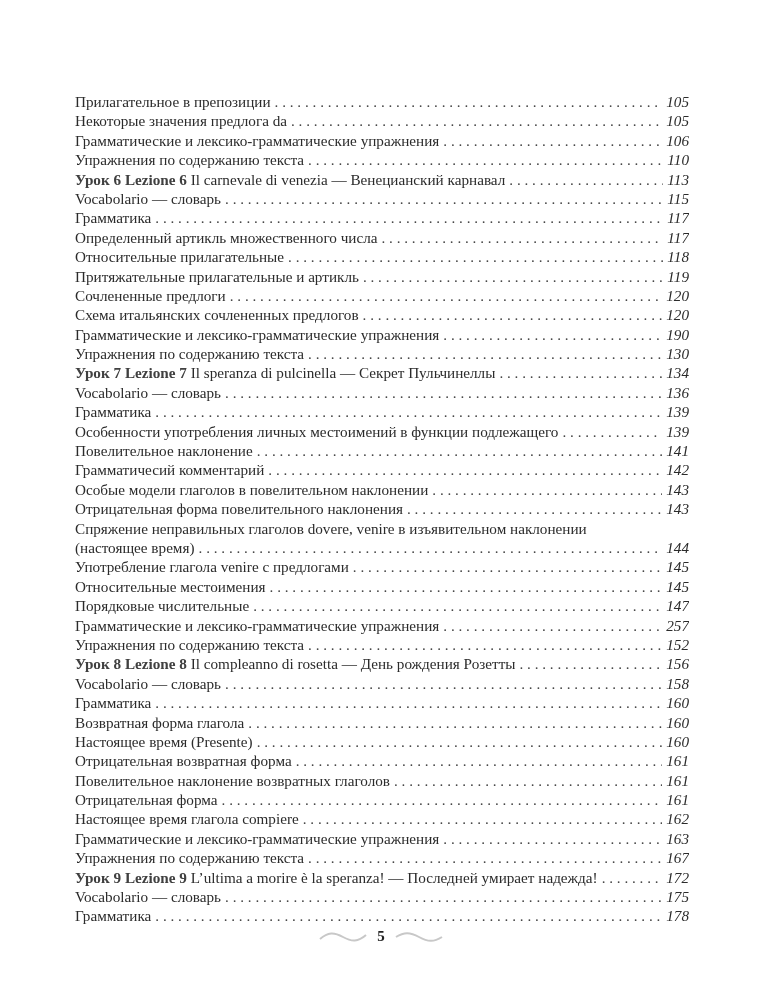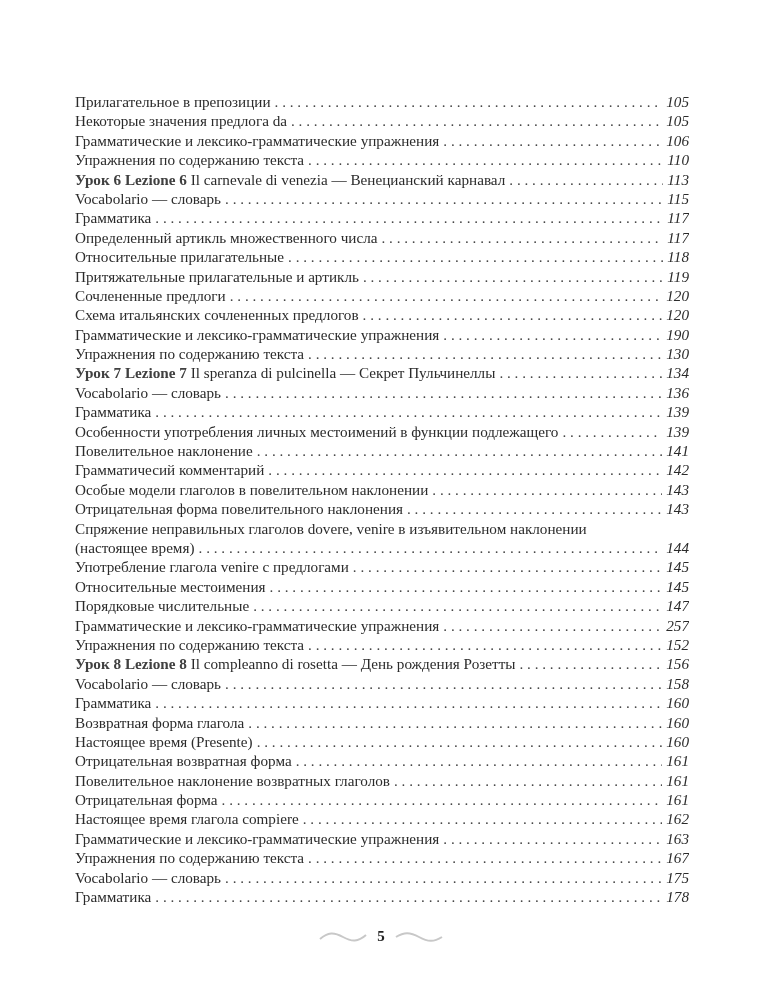--- a/index.html
+++ b/index.html
@@ -277,20 +277,25 @@
     </div>
     <div class="toc-row">
       <span class="title"><span>Грамматические и лексико-грамматические упражнения</span></span>
       <span class="leader"></span>
       <span class="page">163</span>
     </div>
     <div class="toc-row">
       <span class="title"><span>Упражнения по содержанию текста</span></span>
       <span class="leader"></span>
       <span class="page">167</span>
+    </div>
+    <div class="toc-row">
+      <span class="title"><b>Урок 9 Lezione 9</b><span> L’ultima a morire è la speranza! —  Последней умирает надежда!</span></span>
+      <span class="leader"></span>
+      <span class="page">172</span>
     </div>
     <div class="toc-row">
       <span class="title"><span>Vocabolario — словарь</span></span>
       <span class="leader"></span>
       <span class="page">175</span>
     </div>
     <div class="toc-row">
       <span class="title"><span>Грамматика</span></span>
       <span class="leader"></span>
       <span class="page">178</span>

